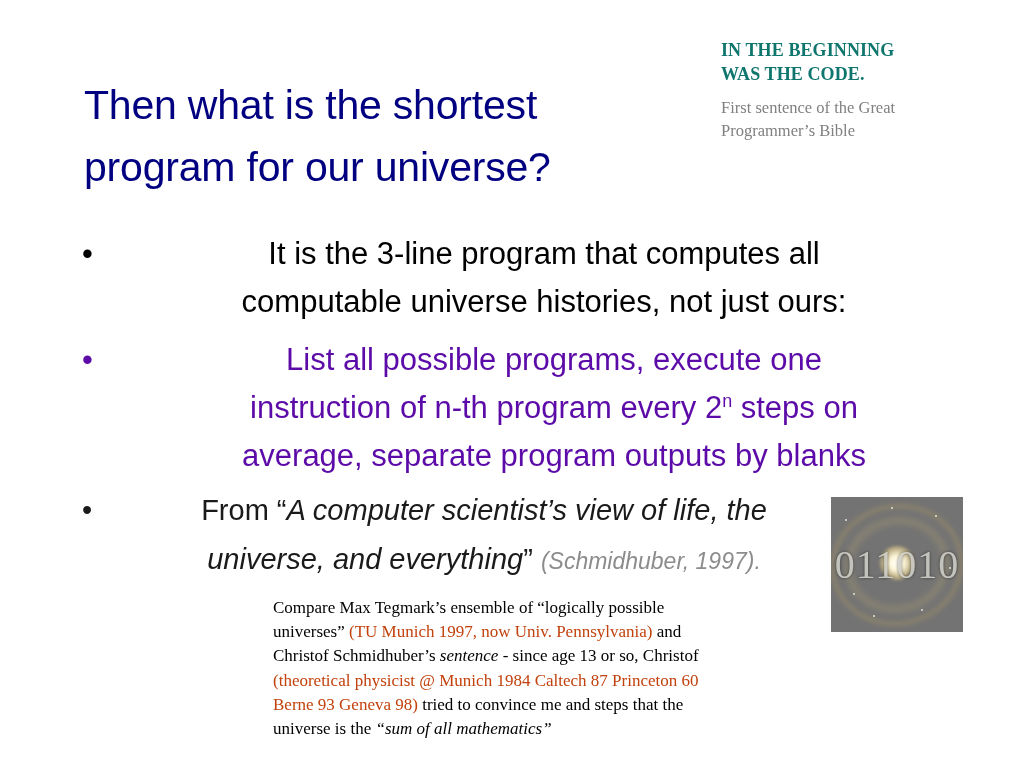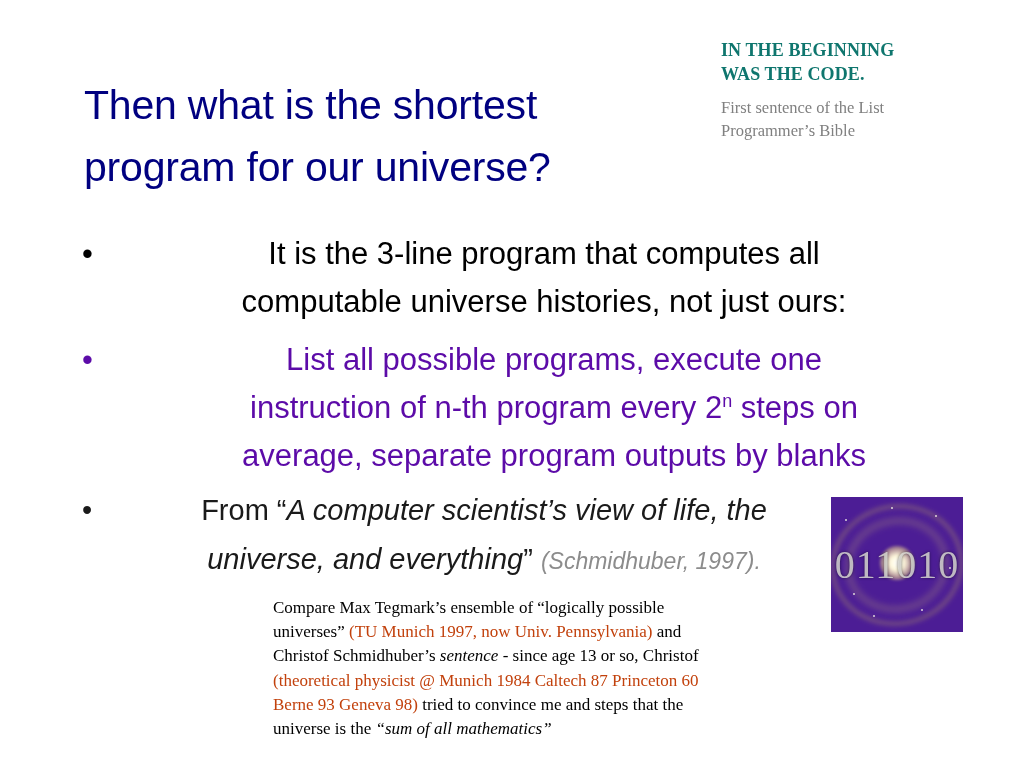--- a/index.html
+++ b/index.html
@@ -124,21 +124,21 @@
   }
 
   
   #galaxy {
     position: absolute;
     left: 831px;
     top: 497px;
     width: 132px;
     height: 135px;
     overflow: hidden;
-    background: #4c1d95;
+    background: #737373;
   }
   #galaxy .halo {
     position: absolute;
     left: 50%;
     top: 50%;
     transform: translate(-50%, -50%);
     width: 150px;
     height: 150px;
     border-radius: 50%;
     background:
@@ -233,21 +233,21 @@
     <span class="tline">Then what is the shortest</span>
     <span class="tline">program for our universe?</span>
   </div>
 
   <div id="epigraph">
     <div class="eg-head">
       <span class="l">IN THE BEGINNING</span>
       <span class="l">WAS THE CODE.</span>
     </div>
     <div class="eg-sub">
-      <span class="l">First sentence of the List</span>
+      <span class="l">First sentence of the Great</span>
       <span class="l">Programmer’s Bible</span>
     </div>
   </div>
 
   <div class="bullet" id="bullet-1">
     <span class="bdot">•</span>
     <span class="btext">
       <span class="bline">It is the 3-line program that computes all</span>
       <span class="bline">computable universe histories, not just ours:</span>
     </span>

